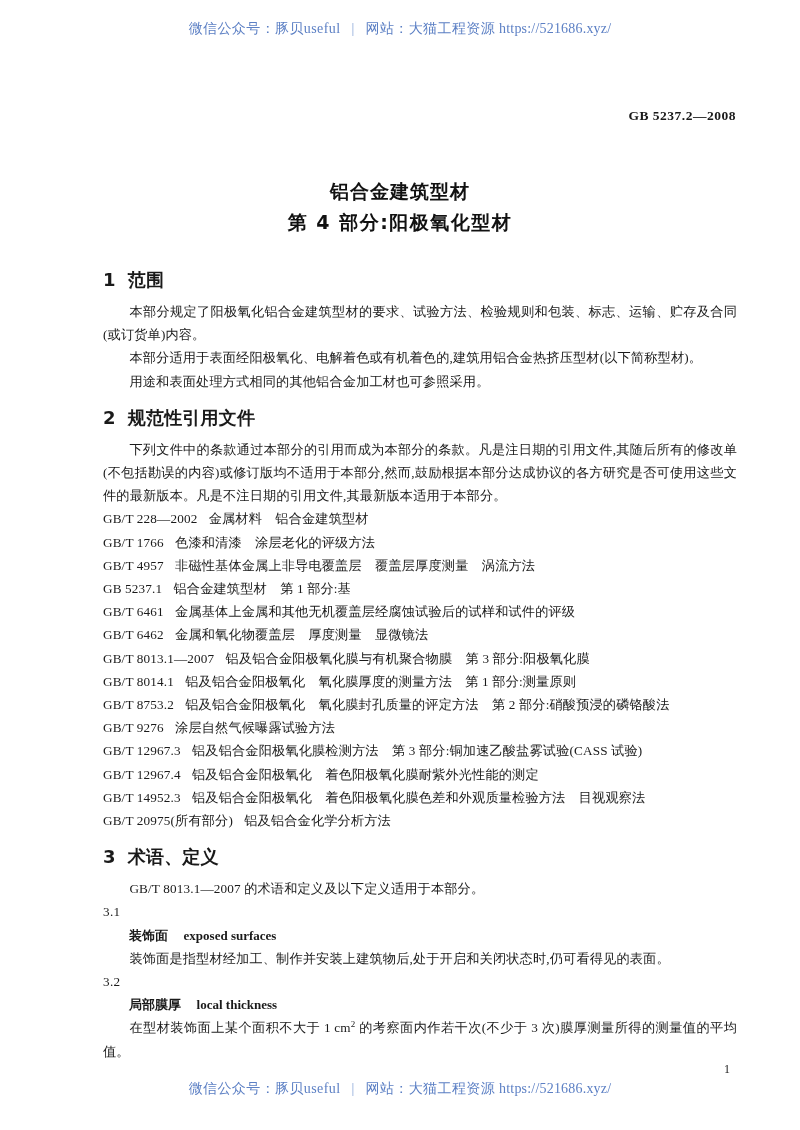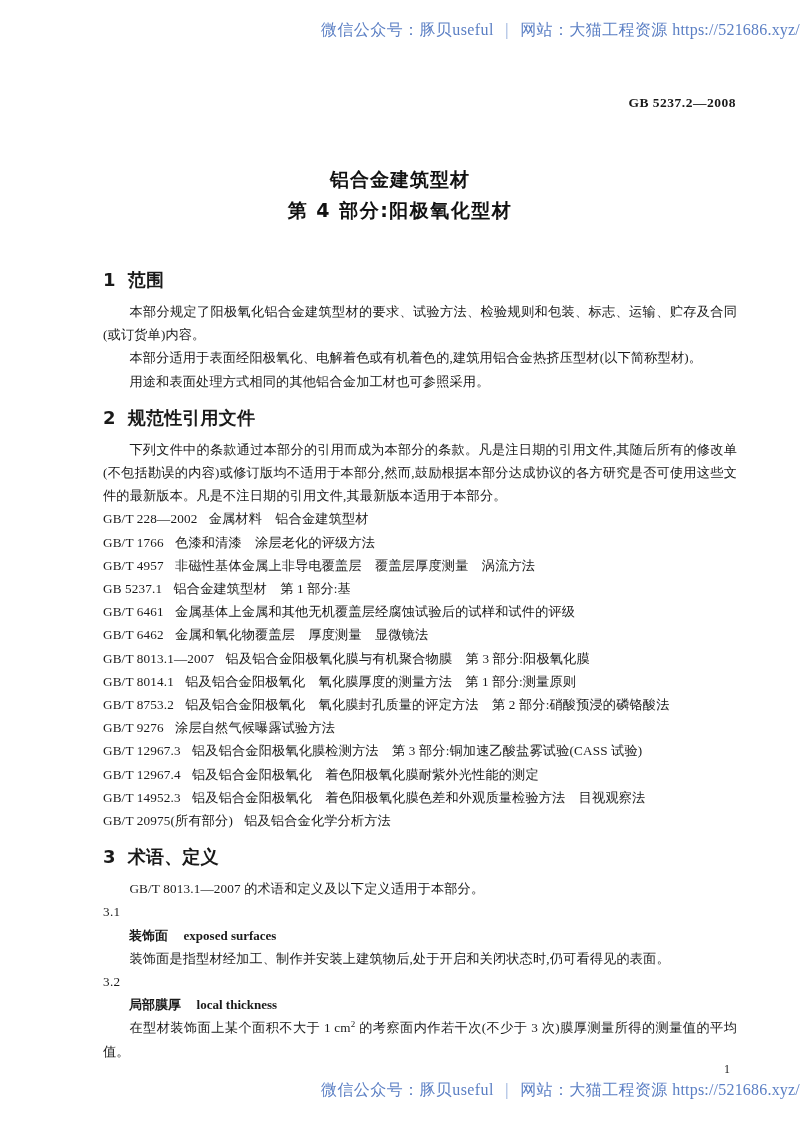--- a/index.html
+++ b/index.html
@@ -21,54 +21,54 @@
     inset: 0;
     width: 800px;
     height: 1130px;
   }
 
   
   .watermark {
     position: absolute;
     left: 0;
     width: 800px;
-    text-align: right;
+    text-align: center;
     color: #5b7fc4;
-    font-size: 16px;
+    font-size: 14px;
     letter-spacing: 0.4px;
     white-space: nowrap;
   }
   .watermark-top { top: 20px; }
   .watermark-bottom { top: 1080px; }
   .wm-sep {
     display: inline-block;
     padding: 0 7px;
     color: #8aa6d8;
   }
   .wm-url {
     font-family: "Liberation Serif", serif;
     letter-spacing: 0.2px;
   }
 
   
   .std-no {
     position: absolute;
-    top: 95px;
+    top: 108px;
     right: 64px;
     font-size: 13.5px;
     font-weight: bold;
     letter-spacing: 0.5px;
     white-space: nowrap;
     font-family: Liberation Serif, serif;
   }
 
   
   .doc-title {
     position: absolute;
-    top: 164px;
+    top: 176px;
     left: 0;
     width: 800px;
     text-align: center;
     font-family: "DejaVu Sans", "Liberation Sans", sans-serif;
     font-weight: bold;
     font-size: 19px;
     line-height: 31px;
     letter-spacing: 1px;
     color: #111;
   }

